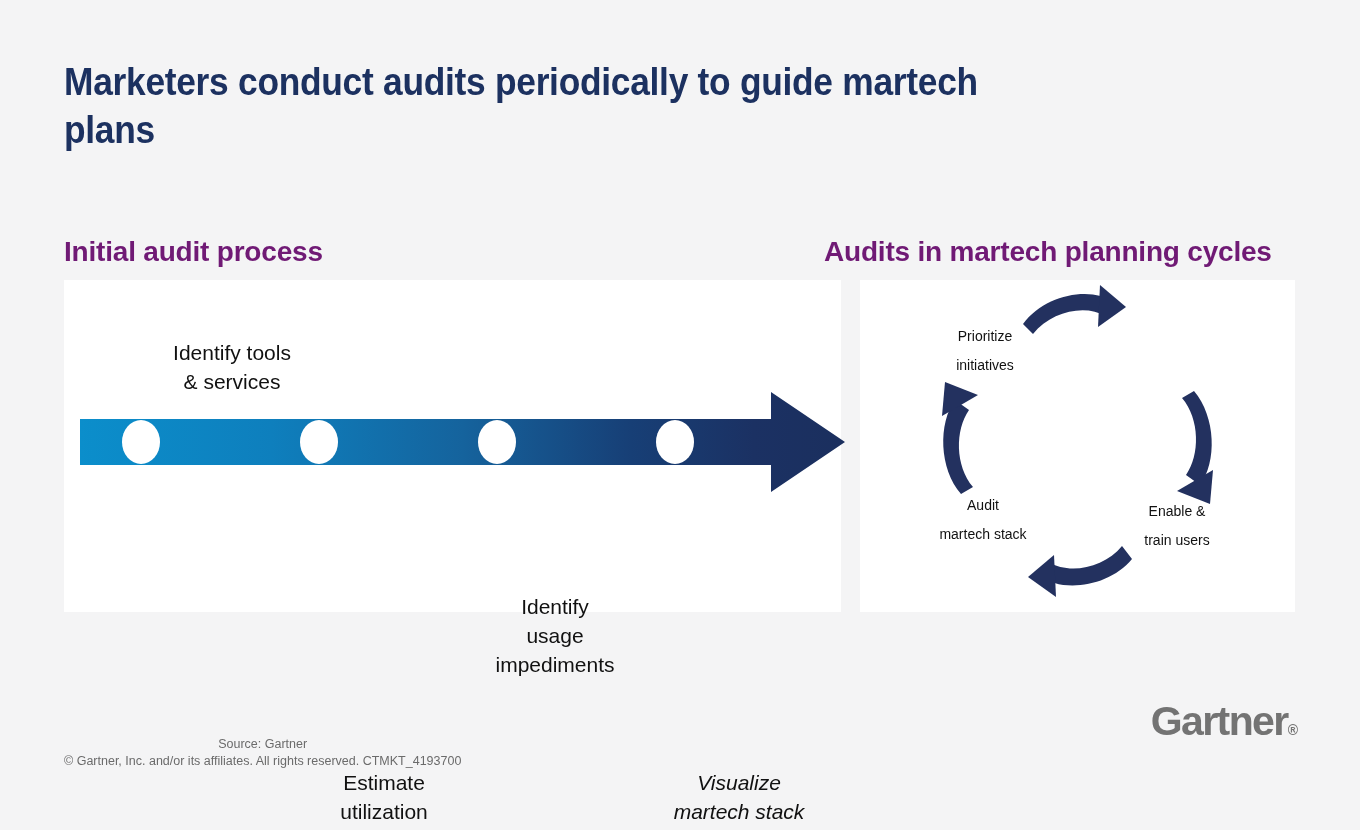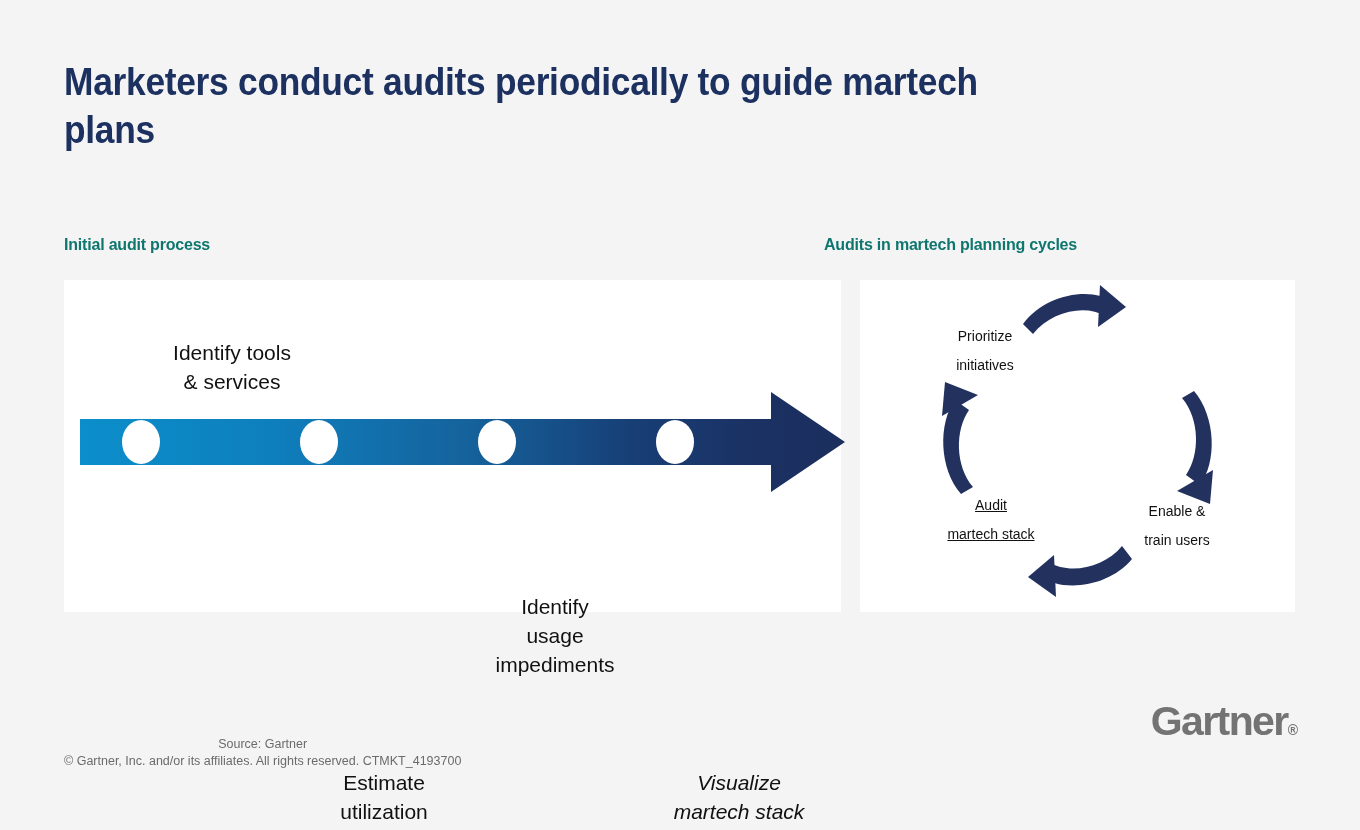--- a/index.html
+++ b/index.html
@@ -27,23 +27,23 @@
     font-weight: bold;
     color: #1c3160;
     letter-spacing: -0.3px;
     transform: scaleX(0.93);
     transform-origin: left top;
   }
 
   
   .section-head {
     position: absolute;
-    font-size: 16px;
+    font-size: 28px;
     font-weight: bold;
-    color: #0f766e;
+    color: #701a75;
     letter-spacing: -0.2px;
   }
   #head-left  { left: 64px;  top: 236px; }
   #head-right { left: 824px; top: 236px; }
 
   
   .panel {
     position: absolute;
     background: #ffffff;
     top: 280px;
@@ -86,21 +86,21 @@
     position: absolute;
     font-size: 14px;
     line-height: 29px;
     color: #111111;
     text-align: center;
     white-space: pre-line;
   }
   #cyc-1 { left: 30px;  top: 42px;  width: 190px; }   
   #cyc-2 { left: 222px; top: 42px;  width: 190px; }   
   #cyc-3 { left: 222px; top: 217px; width: 190px; }   
-  #cyc-4 { left: 32px;  top: 211px; width: 198px; text-decoration: underline; }   
+  #cyc-4 { left: 24px;  top: 211px; width: 198px; }   
 
   
   .footer {
     position: absolute;
     left: 64px;
     top: 736px;
     font-size: 12.5px;
     line-height: 17px;
     color: #6b6b6b;
     text-align: center;

